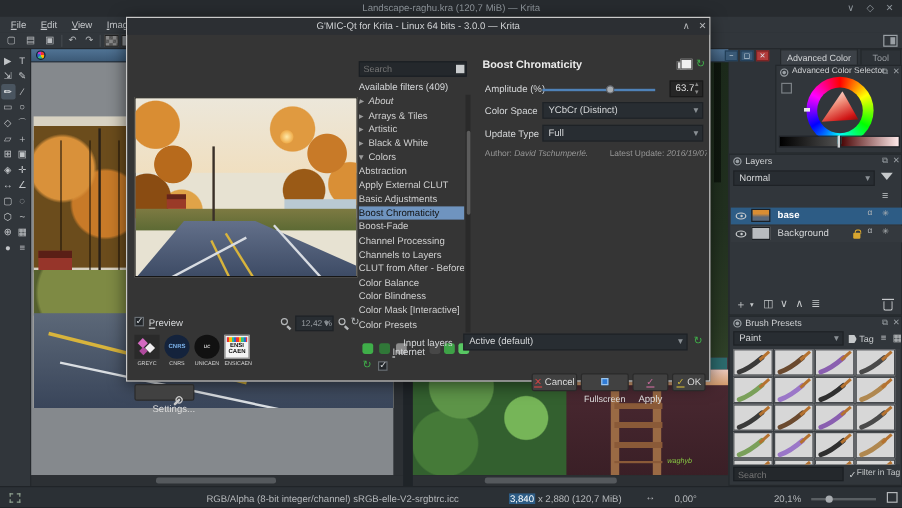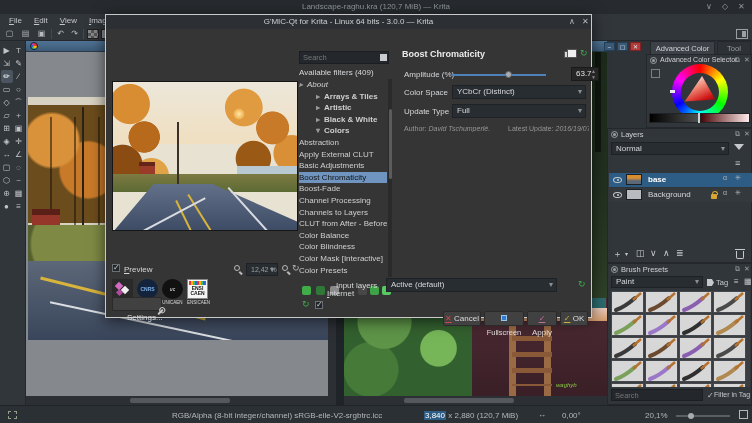--- a/index.html
+++ b/index.html
@@ -159,21 +159,21 @@
   .gbtn { position:absolute; background:#414141; border:1px solid #2a2a2a; border-radius:2px; color:#dcdcdc; font-size:8px; text-align:center; }
   .gbtn::first-letter { text-decoration:underline; }
   .mn::first-letter { text-decoration:underline; }
   .mag { position:absolute; width:6px; height:6px; border:1.5px solid #b5b8ba; border-radius:50%; }
   .mag::after { content:""; position:absolute; left:5px; top:5px; width:4px; height:1.5px; background:#b5b8ba; transform:rotate(45deg); transform-origin:0 0; }
   .refresh-ic { position:absolute; color:#3fae49; font-size:9px; line-height:9px; }
   .logo { position:absolute; top:0; width:21px; height:20px; }
   .logo-label { position:absolute; top:21px; left:0; right:0; text-align:center; font-size:4.5px; color:#d8d8d8; }
   .ftrow { height:11.6px; line-height:11.6px; font-size:8px; color:#cfcfcf; white-space:nowrap; overflow:hidden; }
   .ftrow .caret { display:inline-block; width:8px; color:#9a9a9a; }
-  .ftrow.cat { font-weight:bold;margin-left:17px; }
+  .ftrow.cat { font-weight:normal; }
   .ftrow.cat-italic { font-style:italic; }
   .ftrow.item { }
   .ftrow.sel { background:#6f94bf; color:#111; }
   .gsq { position:absolute; width:9px; height:9px; border-radius:2px; }
   .spin { position:absolute; background:#262626; border:1px solid #1a1a1a; color:#e2e2e2; font-size:8px; line-height:12px; padding-left:4px; }
   .spin .ud { position:absolute; right:2px; top:0; font-size:5px; color:#8a8a8a; line-height:6px; }
   .slider-track { position:absolute; height:2px; background:#4f82b8; }
   .slider-handle { position:absolute; width:7px; height:7px; border-radius:50%; background:#a9adb1; border:1px solid #60646a; }
   .book-ic { position:absolute; width:8px; height:7px; background:#d8d8d8; border:1px solid #555; }
   .book-ic::after { content:""; position:absolute; left:2px; top:-3px; width:8px; height:7px; background:#f0f0f0; border:1px solid #555; }
@@ -521,21 +521,21 @@
         </div>
         <div class="abs" style="left:75px; width:21px; height:28px;">
           <div class="logo" style="background:#f4f4f4; border:1px solid #888;">
             <div class="abs" style="left:1px; right:1px; top:1px; height:4px; background:repeating-linear-gradient(90deg,#e33 0 2px,#fb0 2px 4px,#3b8 4px 6px,#36c 6px 8px);"></div>
             <div class="abs" style="left:0; right:0; top:6px; text-align:center; font-size:5px; color:#111; font-weight:bold; line-height:5px;">ENSI<br>CAEN</div>
           </div>
           <div class="logo-label">ENSICAEN</div>
         </div>
       </div>
 
-      <div class="gbtn" style="left:6px; top:268px; width:50px; height:14px; line-height:13px; text-align:right; padding-left:14px;">
+      <div class="gbtn" style="left:6px; top:291px; width:50px; height:14px; line-height:13px; text-align:center; padding-left:14px;">
         <span class="wrench abs" style="left:3px; top:6px;"></span>
         <span class="mn">Settings...</span>
       </div>
 
       <input class="input" style="left: 193px; top: 22px; width: 90px; height: 13px;" placeholder="Search">
       <span class="abs" style="left:274px; top:25px; width:7px; height:7px; background:#c9ccce;"></span>
       <div class="abs txt" style="left:193px; top:39px; width:92px; color:#d5d7d9;">Available filters (409)</div>
       <div class="abs" style="left:193px; top:50px; width:88px; height:198px; overflow:hidden;">
           <div class="ftrow cat-italic"><span class="caret">▸</span><span>About</span></div>
           <div class="ftrow cat"><span class="caret">▸</span><span>Arrays &amp; Tiles</span></div>
@@ -572,21 +572,21 @@
         </span>
       <span class="abs mn" style="left:221px; top:260px; color:#d5d7d9;">Internet</span>
 
       <div class="abs txt" style="left:296px; top:20px; width:150px; font-weight:bold; font-size:9px; color:#ececec;">Boost Chromaticity</div>
       <span class="book-ic" style="left:458px; top:22px;"></span>
       <span class="refresh-ic" style="left:474px; top:20px;">↻</span>
 
       <div class="abs txt" style="left:298px; top:41px; color:#d5d7d9;">Amplitude (%)</div>
       <div class="slider-track" style="left:346px; top:45px; width:94px;"></div>
       <div class="slider-handle" style="left:399px; top:42px;"></div>
-      <div class="spin" style="left:452px; top:38px; width:28px; height:14px;margin-left:13px;">
+      <div class="spin" style="left:452px; top:38px; width:28px; height:14px;">
         <span>63.7</span><span class="ud">▲<br>▼</span>
       </div>
 
       <div class="abs txt" style="left:298px; top:59px; color:#d5d7d9;">Color Space</div>
       <div class="combo" style="left:346px; top:56px; width:134px; height:14px; line-height:12px;">
         <span>YCbCr (Distinct)</span><span class="arr">▾</span>
       </div>
 
       <div class="abs txt" style="left:298px; top:78px; color:#d5d7d9;">Update Type</div>
       <div class="combo" style="left:346px; top:75px; width:134px; height:14px; line-height:12px;">
@@ -595,21 +595,21 @@
 
       <div class="abs txt" style="left:298px; top:96px; width:185px; color:#969696; font-size:7px;">
         <span>Author:</span>
         <span style="font-style:italic;">David Tschumperlé.</span>
         <span style="display:inline-block; width:14px;"></span>
         <span>Latest Update:</span>
         <span style="font-style:italic;">2016/19/07.</span>
       </div>
 
       <div class="abs txt" style="left:230px; top:252px; color:#d5d7d9;">Input layers</div>
-      <div class="combo" style="left:280px; top:249px; width:171px; height:14px; line-height:12px;">
+      <div class="combo" style="left:280px; top:249px; width:187px; height:14px; line-height:12px;">
         <span>Active (default)</span><span class="arr">▾</span>
       </div>
       <span class="refresh-ic" style="left:472px; top:251px;">↻</span>
 
       <div class="gbtn" style="left:337px; top:282px; width:38px; height:15px; line-height:14px;"><span style="color:#d04545;">✕ </span><span class="mn">Cancel</span></div>
       <div class="gbtn" style="left:378px; top:282px; width:40px; height:15px; line-height:14px; font-size:7.5px;"><span style="display:inline-block; width:6px; height:6px; background:#2f7bd6; border:1px solid #9cc5ec; margin-right:1px;"></span><span class="mn">Fullscreen</span></div>
       <div class="gbtn" style="left:421px; top:282px; width:30px; height:15px; line-height:14px;"><span style="color:#c66a9a;">✓ </span><span class="mn">Apply</span></div>
       <div class="gbtn" style="left:454px; top:282px; width:28px; height:15px; line-height:14px;"><span style="color:#c8b23a;">✓ </span><span class="mn">OK</span></div>
     </div>
   </div>

